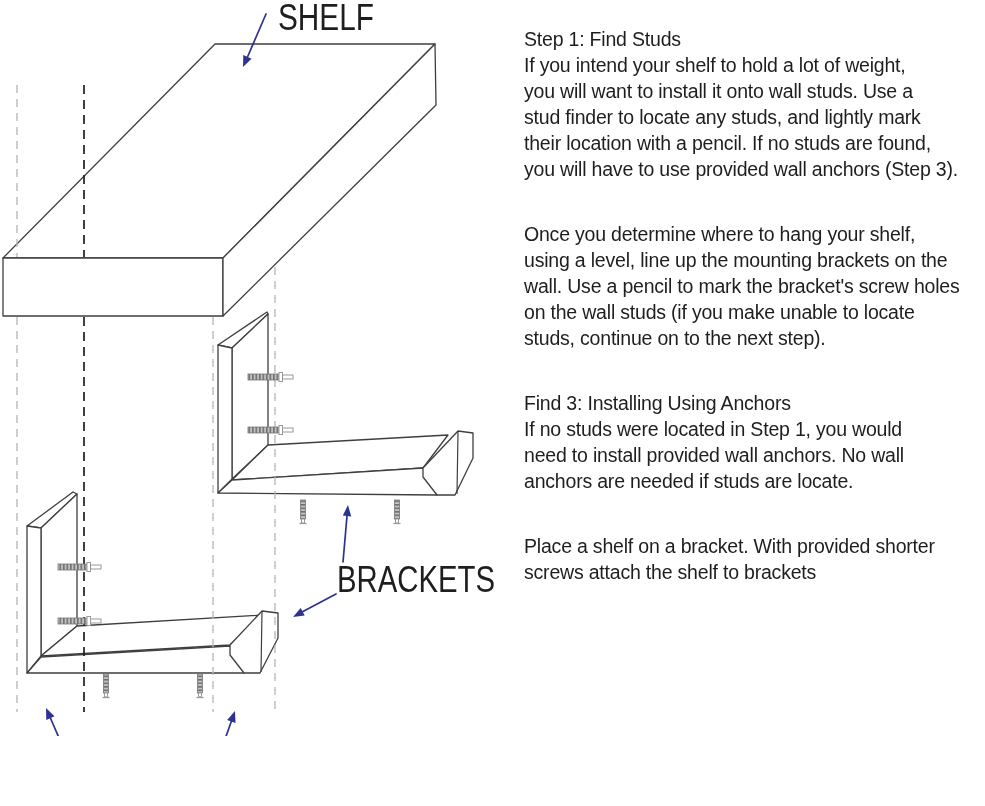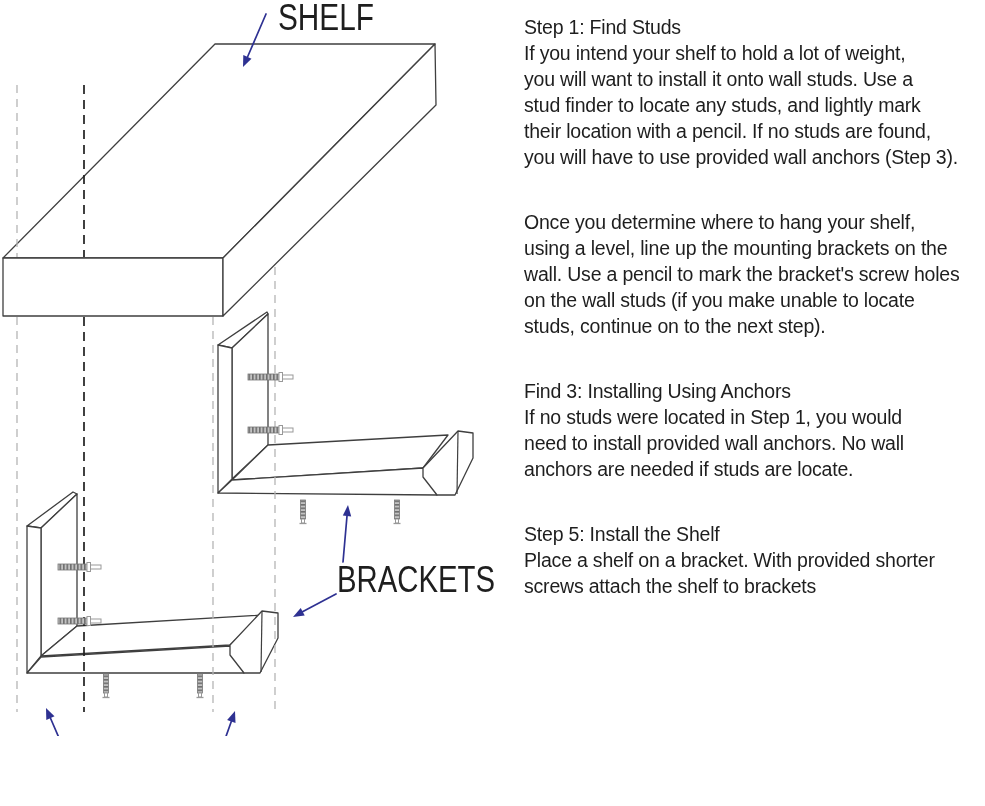--- a/index.html
+++ b/index.html
@@ -25,21 +25,21 @@
   .rod-h{fill:url(#thr-h);stroke:#777;stroke-width:0.8;}
   .rod-v{fill:url(#thr-v);stroke:#777;stroke-width:0.8;}
   .tip{fill:#ffffff;stroke:#999;stroke-width:1;}
   .tip-stroke{fill:none;stroke:#999;stroke-width:1.3;}
   .lbl{fill:var(--c-text);font-family:"Liberation Sans",sans-serif;}
   
   .steps{
     position:absolute;left:524px;top:10px;width:461px;
     color:var(--c-text);font-size:19.5px;line-height:26px;letter-spacing:-0.2px;
   }
-  .step{margin:4px 0 39px 0;}
+  .step{margin:16px 0 39px 0;}
   .step-title,.step-body{white-space:pre;}
 </style>
 </head>
 <body>
 
 <div class="canvas">
 
   <svg class="diagram" width="520" height="806" viewBox="0 0 520 806" xmlns="http://www.w3.org/2000/svg">
     <defs>
       <pattern id="thr-h" width="3.5" height="7" patternUnits="userSpaceOnUse">
@@ -178,19 +178,18 @@
 on the wall studs (if you make unable to locate
 studs, continue on to the next step).</div>
     </section>
     <section class="step">
       <div class="step-title">Find 3: Installing Using Anchors</div>
       <div class="step-body">If no studs were located in Step 1, you would
 need to install provided wall anchors. No wall
 anchors are needed if studs are locate.</div>
     </section>
     <section class="step">
-      <div class="step-title">Step 5: Install the Shelf</div>
       <div class="step-body">Place a shelf on a bracket. With provided shorter
 screws attach the shelf to brackets</div>
     </section>
   </div>
 
 </div>
 
 </body></html>

